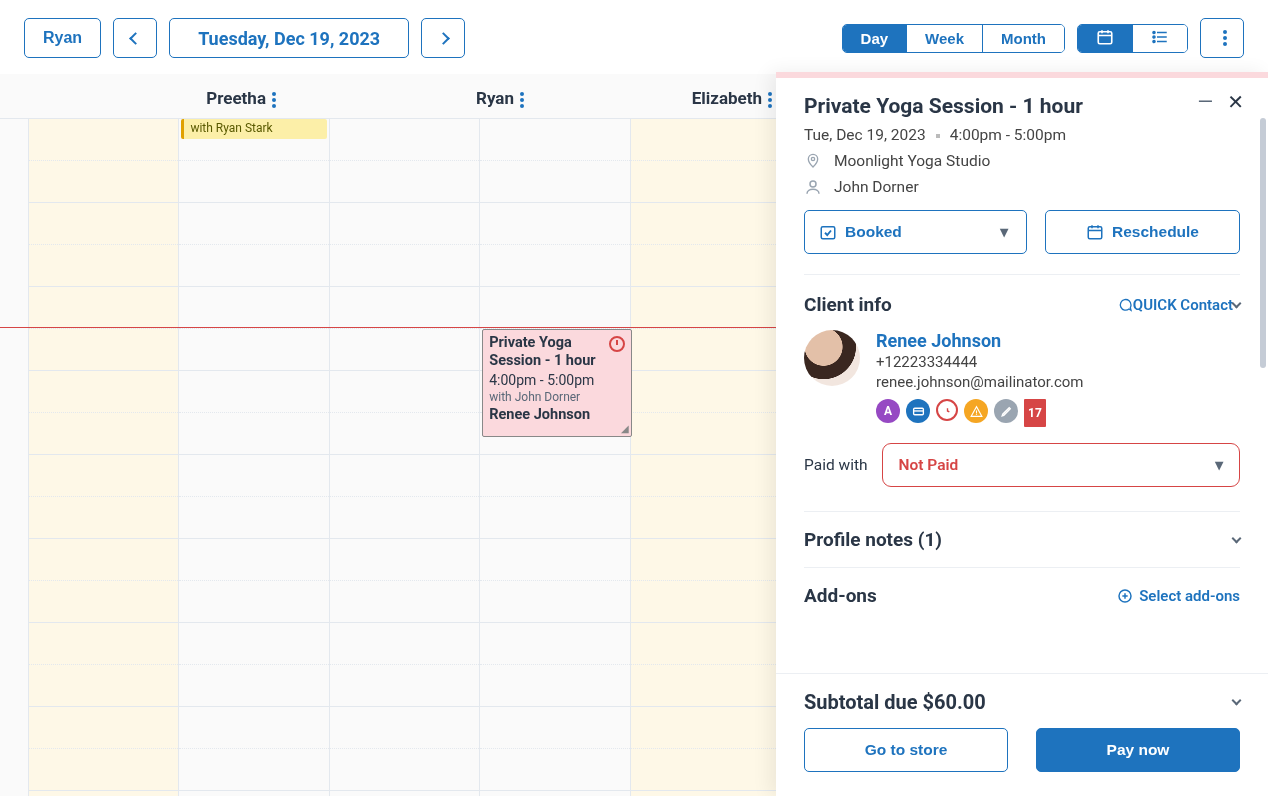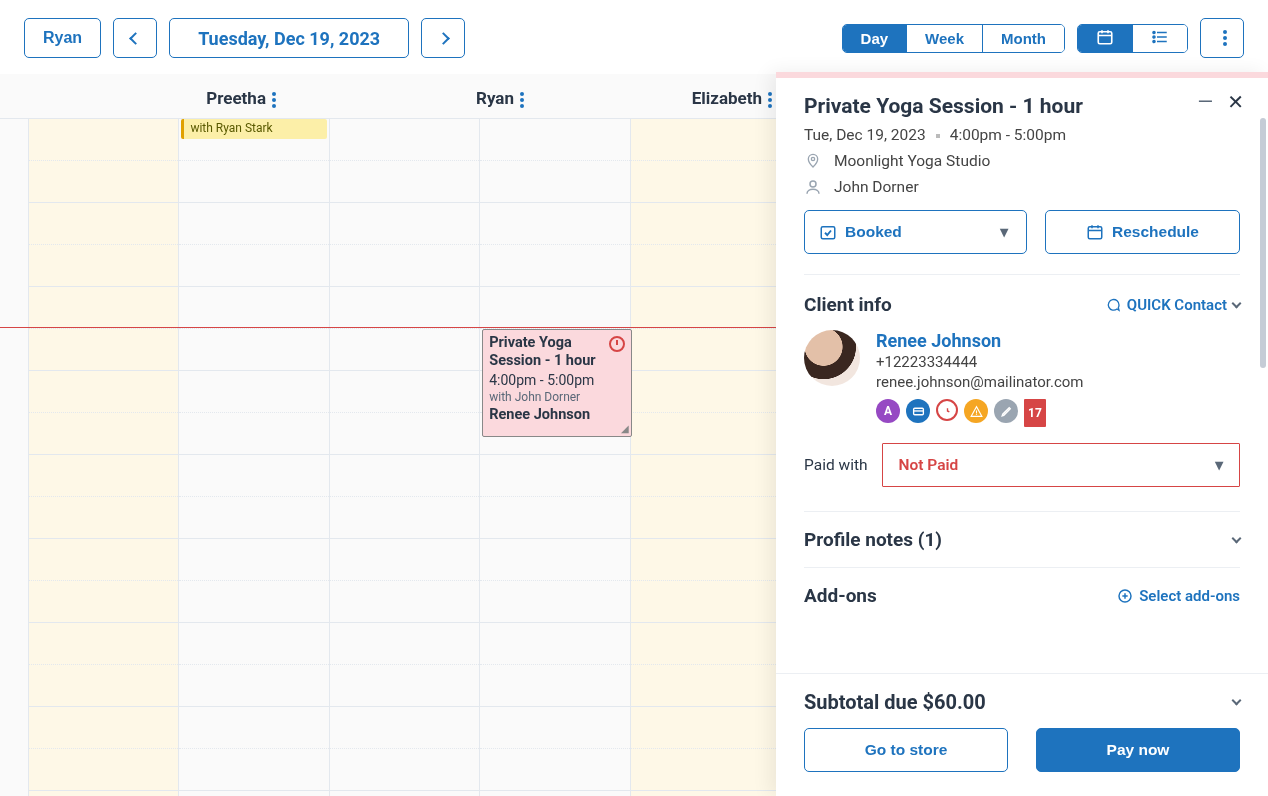--- a/index.html
+++ b/index.html
@@ -52,36 +52,36 @@
   .subline .dotsep { display: inline-block; width: 4px; height: 4px; background: #bbb; vertical-align: middle; margin: 0 10px; }
   .metarow { display: flex; gap: 12px; font-size: 15.5px; color: #444; margin-bottom: 8px; }
   .metaicon { color: #9aa5b1; width: 18px; display: inline-flex; justify-content: center; }
   .panel-actions { display: flex; gap: 18px; margin: 14px 0 20px; }
   .panel-actions .pbtn { flex: 1; height: 44px; border: 1.5px solid #1E73BE; border-radius: 5px; background: #fff; color: #1E73BE; font-weight: 600; font-size: 15.5px; display: flex; align-items: center; justify-content: center; gap: 8px; cursor: pointer; position: relative; }
   .pbtn .caret { margin-left: auto; margin-right: 4px; color: #5a6878; }
   .pbtn.booked { justify-content: flex-start; padding: 0 14px; }
   .hr { border: none; border-top: 1px solid #eceff3; margin: 0 0 18px; }
   .sect-head { display: flex; align-items: center; justify-content: space-between; margin-bottom: 14px; }
   .sect-title { font-size: 19px; font-weight: 700; }
-  .quick { color: #1E73BE; font-weight: 600; font-size: 15px; cursor: pointer; display: inline-flex; align-items: center; gap: 6px; }
+  .quick { color: #1E73BE; font-weight: 600; font-size: 15px; cursor: pointer; display: inline-flex; align-items: center; }
   .client-row { display: flex; gap: 16px; align-items: flex-start; margin-bottom: 16px; }
   .avatar { width: 56px; height: 56px; border-radius: 50%; background: radial-gradient(circle at 35% 30%, #e3c0a8 0 35%, #3a2720 36% 60%, #f2e6df 61% 100%); }
   .client-name { color: #1E73BE; font-weight: 700; font-size: 18px; }
   .client-sub { font-size: 15px; color: #444; margin-top: 2px; }
   .badges { display: flex; gap: 6px; margin-top: 8px; }
   .badge { width: 24px; height: 24px; border-radius: 50%; display: inline-flex; align-items: center; justify-content: center; font-size: 12px; font-weight: 700; color: #fff; }
   .b-a { background: #9649c3; }
   .b-card { background: #1E73BE; }
   .b-clock { background: #fff; border: 2px solid #d64545; color: #d64545; width: 22px; height: 22px; }
   .b-warn { background: #f5a623; }
   .b-note { background: #9aa5b1; }
   .b-count { background: #d64545; border-radius: 1px; padding: 0 4px; height: 28px; width: auto; font-size: 12px; }
   .paidrow { display: flex; align-items: center; gap: 14px; margin-bottom: 24px; }
   .paid-label { font-size: 15.5px; color: #2A3646; }
-  .paid-select { flex: 1; height: 44px; border: 1.5px solid #d64545; border-radius: 1px; color: #d64545; font-weight: 600; font-size: 15.5px; display: flex; align-items: center; justify-content: space-between; padding: 0 16px; cursor: pointer; }
+  .paid-select { flex: 1; height: 44px; border: 1.5px solid #d64545; border-radius: 9px; color: #d64545; font-weight: 600; font-size: 15.5px; display: flex; align-items: center; justify-content: space-between; padding: 0 16px; cursor: pointer; }
   .collapse-row { display: flex; align-items: center; justify-content: space-between; padding: 16px 0; cursor: pointer; }
   .collapse-row .ct { font-size: 19px; font-weight: 700; }
   .caret-down { color: #5a6878; }
   .hr2 { border: none; border-top: 1px solid #eceff3; }
   .addons-head { display: flex; align-items: center; justify-content: space-between; padding: 16px 0 20px; }
   .link-blue { color: #1E73BE; font-weight: 600; font-size: 15px; cursor: pointer; display: inline-flex; align-items: center; gap: 6px; }
 
   .panel-footer { border-top: 1px solid #eceff3; padding: 16px 28px 24px; background: #fff; }
   .subtotal-row { display: flex; align-items: center; justify-content: space-between; margin-bottom: 14px; }
   .subtotal { font-size: 20px; font-weight: 700; }

